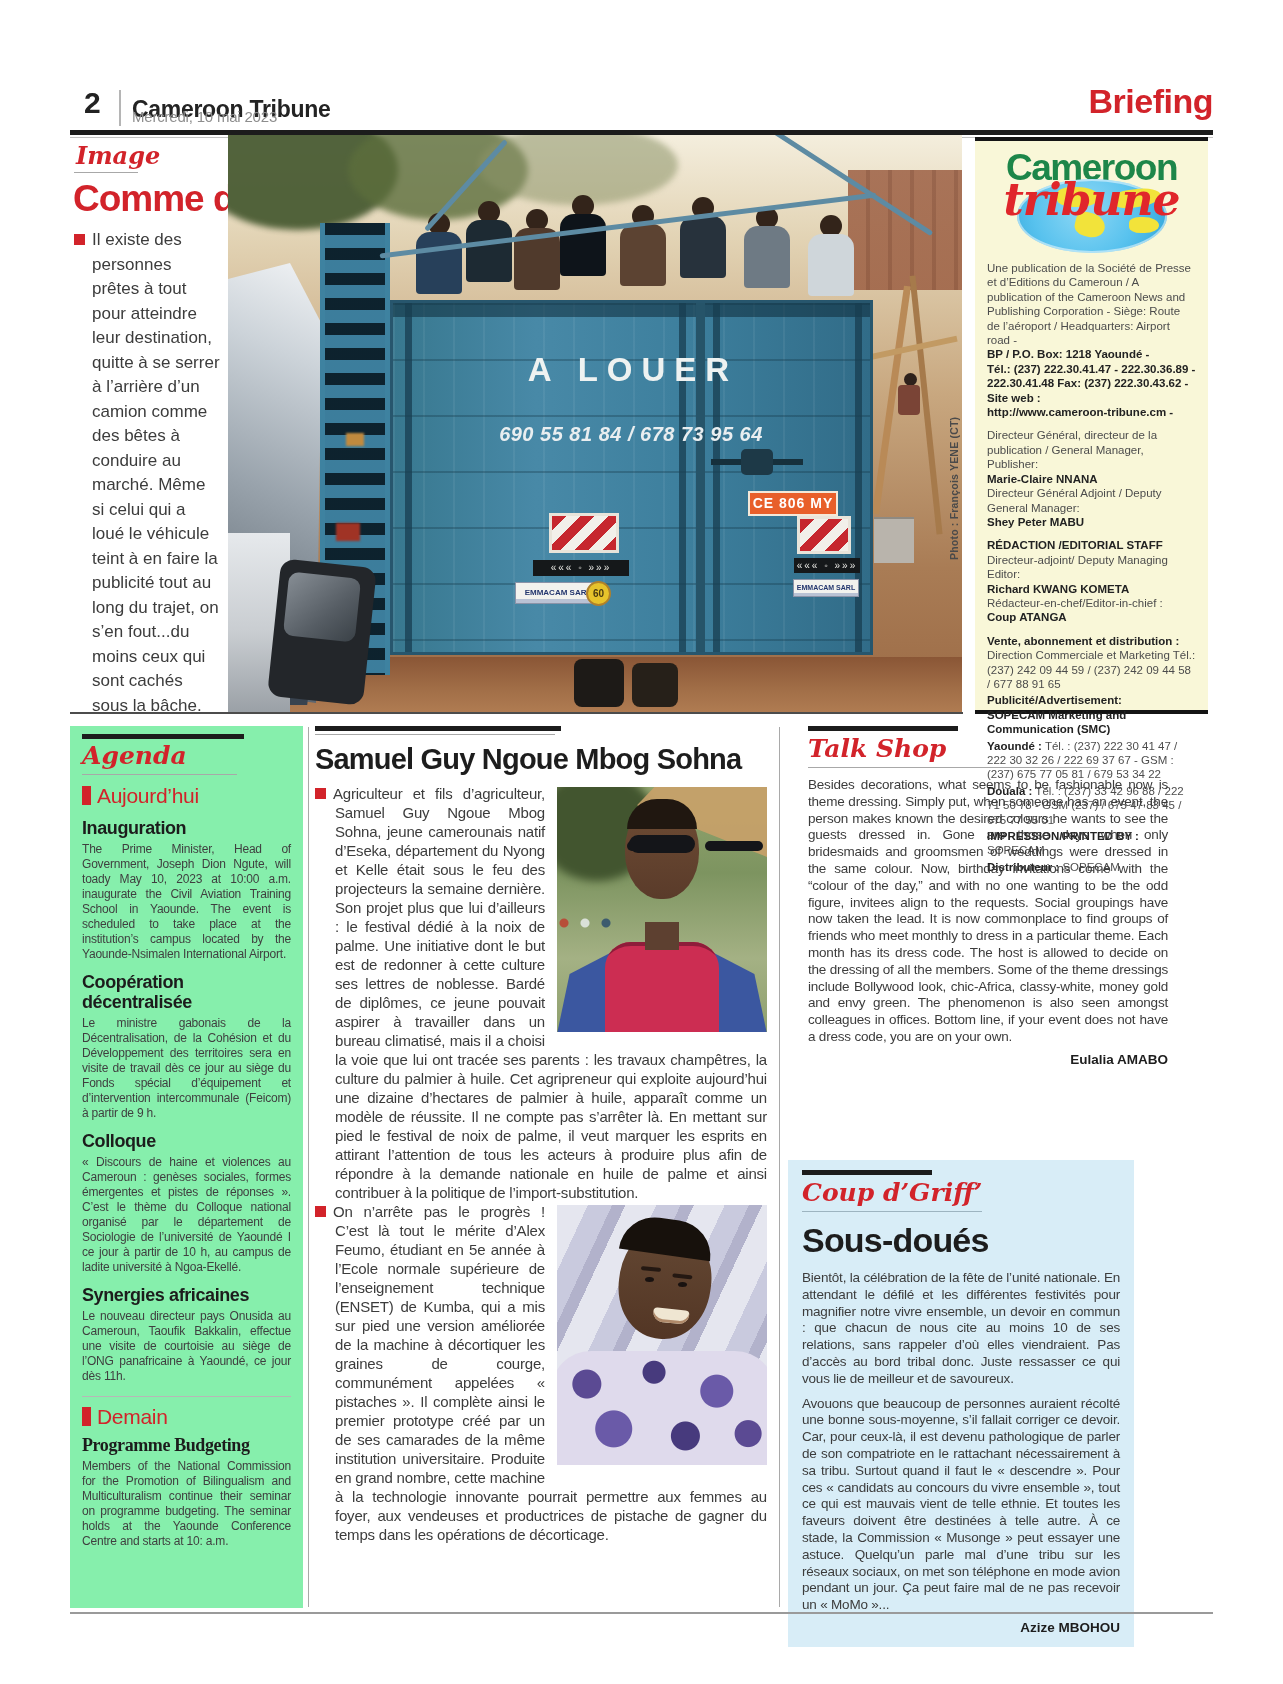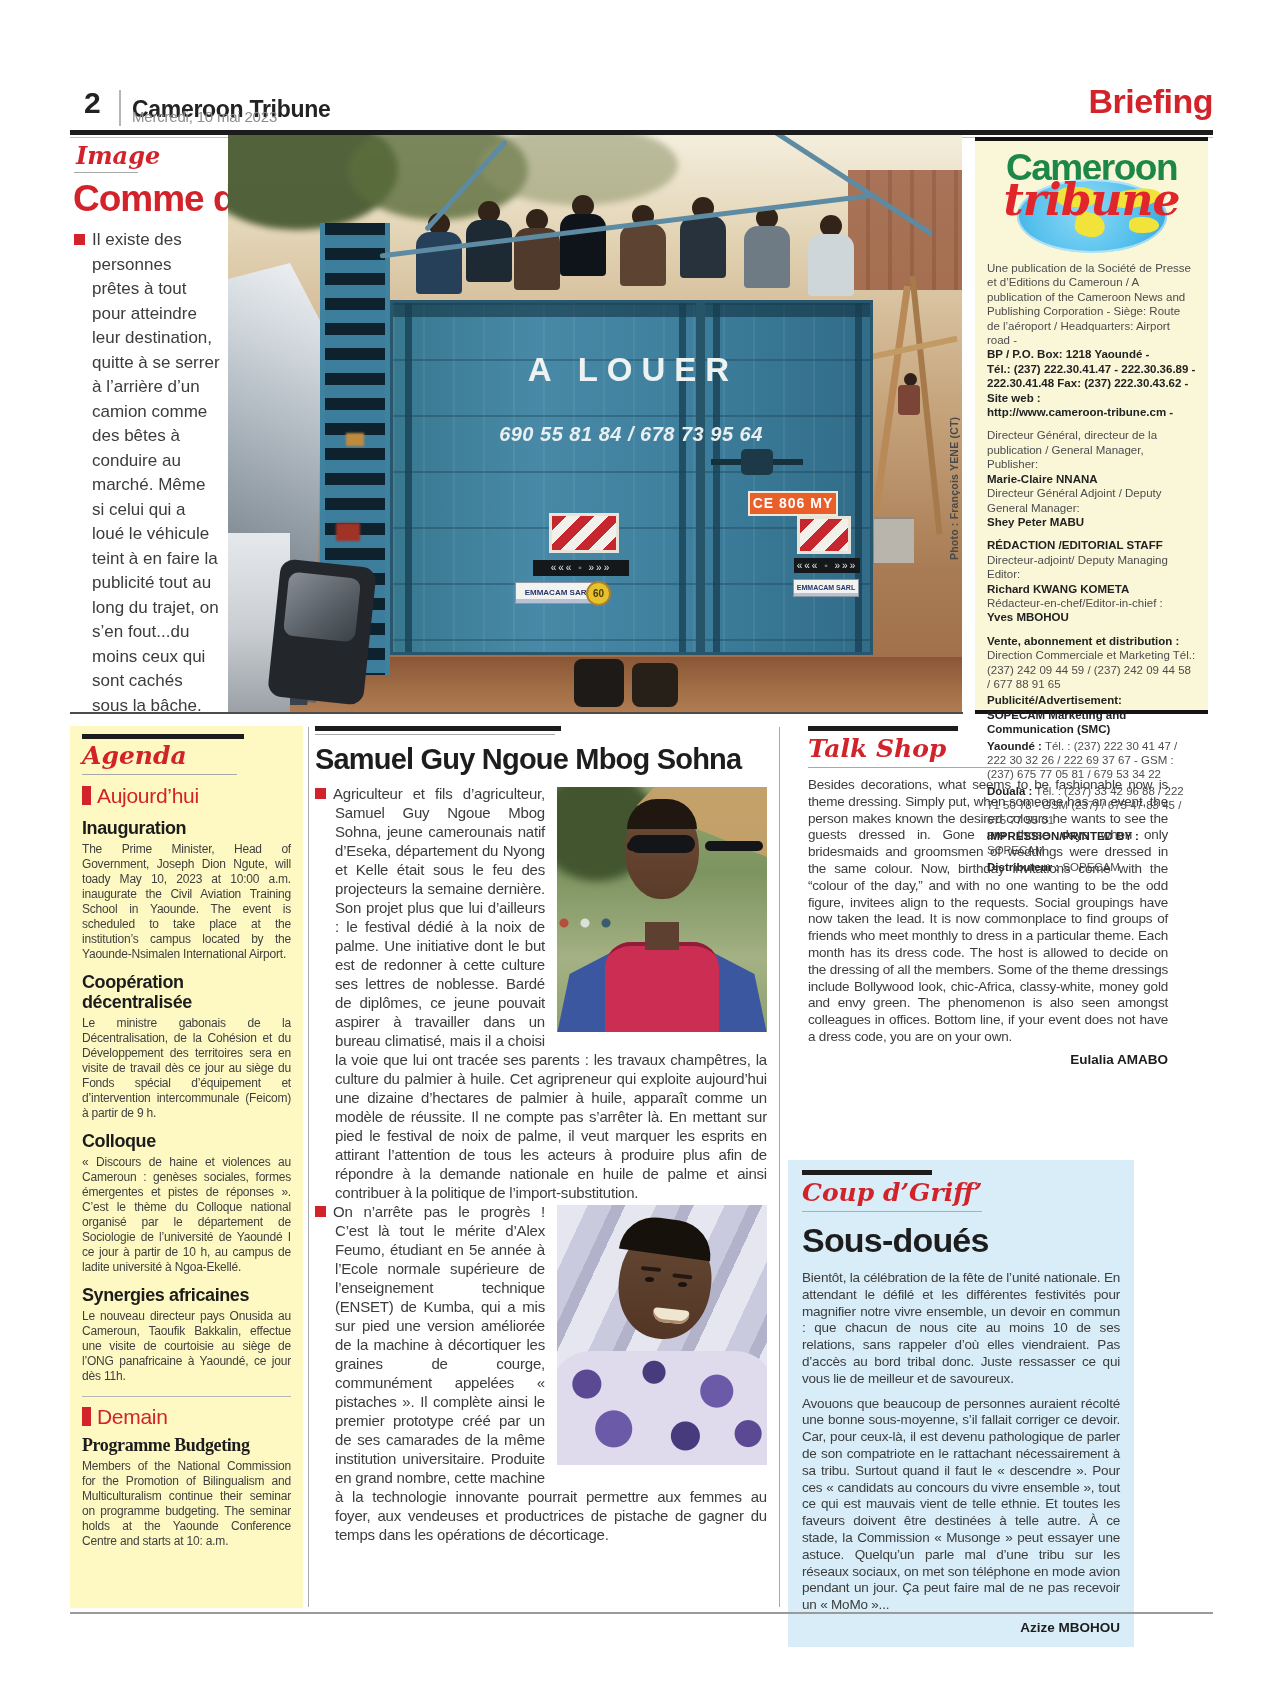--- a/index.html
+++ b/index.html
@@ -132,21 +132,21 @@
   .mast-p { margin-bottom:9px; }
   .mast-tight { margin-bottom:2px; }
 
   
   .rule-mid { left:70px; top:712px; width:893px; height:2px; background:#4c4c4c; }
   .vdiv { width:1px; background:#a9a9a9; top:727px; height:880px; }
   .vd1 { left:308px; } .vd2 { left:779px; }
   .rule-bottom { left:70px; top:1612px; width:1143px; height:2px; background:#9a9a9a; }
 
   
-  .agenda { left:70px; top:726px; width:233px; height:882px; background:#fef9c3; padding:8px 12px; }
+  .agenda { left:70px; top:726px; width:233px; height:882px; background:#86efac; padding:8px 12px; }
   .agenda .topbar { width:162px; }
   .agenda .kicker { font-size:25px; line-height:30px; margin-top:2px; }
   .agenda .kick-under { width:155px; margin:3px 0 9px; }
   .day-label { font-size:21px; color:#d2232a; letter-spacing:-0.3px; margin:2px 0 6px; }
   .day-block { display:inline-block; width:9px; height:19px; background:#d2232a; margin-right:6px; vertical-align:-2px; }
   .ag-title { font-size:18px; font-weight:bold; color:#1c1c1c; letter-spacing:-0.4px;
               line-height:20px; margin:10px 0 4px; }
   .ag-body { font-size:12px; line-height:15px; text-align:justify; color:#3f3f3f; letter-spacing:-0.2px; }
   .ag-divider { border-top:1px solid #b7b7b7; margin:12px 0 8px; }
 
@@ -344,21 +344,21 @@
       <span>Directeur Général, directeur de la publication / General Manager, Publisher:</span><br>
       <b>Marie-Claire NNANA</b><br>
       <span>Directeur Général Adjoint / Deputy General Manager:</span><br>
       <b>Shey Peter MABU</b>
     </div>
     <div class="mast-p">
       <b>RÉDACTION /EDITORIAL STAFF</b><br>
       <span>Directeur-adjoint/ Deputy Managing Editor:</span><br>
       <b>Richard KWANG KOMETA</b><br>
       <span>Rédacteur-en-chef/Editor-in-chief :</span><br>
-      <b>Yves MBOHOU</b>
+      <b>Coup ATANGA</b>
     </div>
     <div class="mast-tight">
       <b>Vente, abonnement et distribution :</b><span> Direction Commerciale et Marketing Tél.: (237) 242 09 44 59 / (237) 242 09 44 58 / 677 88 91 65</span>
     </div>
     <div class="mast-tight">
       <b>Publicité/Advertisement:</b><br>
       <b>SOPECAM Marketing and Communication (SMC)</b>
     </div>
     <div class="mast-tight">
       <b>Yaoundé :</b><span> Tél. : (237) 222 30 41 47 / 222 30 32 26 / 222 69 37 67 - GSM : (237) 675 77 05 81 / 679 53 34 22</span>

